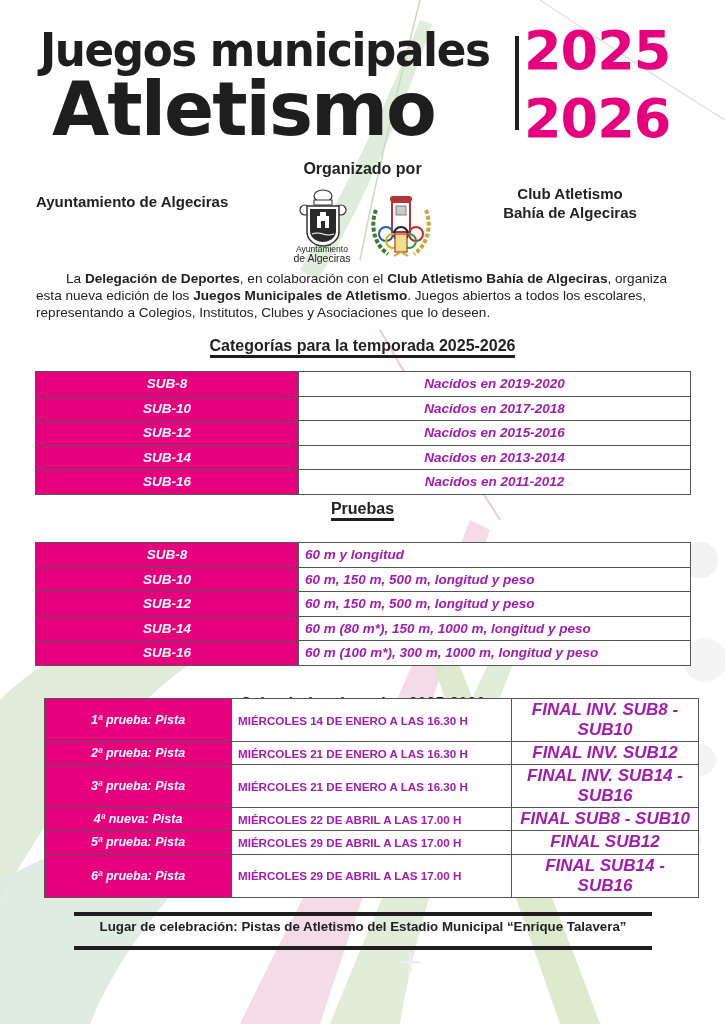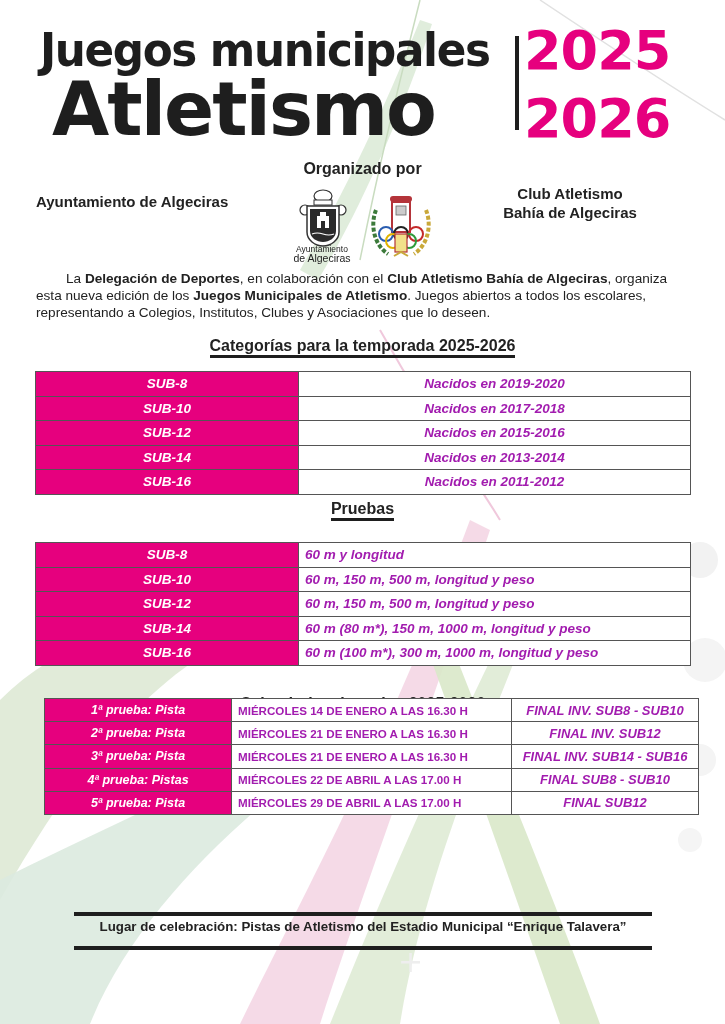--- a/index.html
+++ b/index.html
@@ -40,21 +40,21 @@
   .tcat td.white { text-align:center; }
 
   .tpru { left:35px; top:542px; width:656px; }
   .tpru td.mag { width:263px; }
   .tpru td.white { text-align:left; }
 
   .tcal { left:44px; top:698px; width:655px; }
   .tcal td { height:23.2px; font-size:12.5px; }
   .tcal td.mag { width:187px; }
   .tcal td.date { font-style:normal; text-align:left; font-size:11.6px; width:280px; }
-  .tcal td.final { text-align:center; font-size:13px; }
+  .tcal td.final { text-align:center; font-size:17px; }
 
   .venue { left:74px; top:912px; width:578px; border-top:4px solid #1e1e1e; border-bottom:4px solid #1e1e1e; padding:3px 0 12px 0; text-align:center; font-size:13.3px; font-weight:bold; color:#222; white-space:nowrap; }
 </style>
 </head>
 <body>
 
 <svg class="bg" viewBox="0 0 725 1024" xmlns="http://www.w3.org/2000/svg">
   <path d="M0 700 C 60 640, 140 620, 200 600 L 230 640 C 150 680, 80 760, 0 900 Z" fill="#d9e6cf" opacity="0.8"></path>
   <path d="M0 880 C 120 820, 260 760, 360 700 L 370 720 C 260 800, 140 900, 90 1024 L 0 1024 Z" fill="#dbeadf" opacity="0.9"></path>
   <path d="M240 1024 C 300 900, 380 760, 470 520 L 490 530 C 420 740, 360 900, 320 1024 Z" fill="#f3d3e3" opacity="0.85"></path>
@@ -190,25 +190,30 @@
         <td class="mag">2ª prueba: Pista</td>
         <td class="white date">MIÉRCOLES 21 DE ENERO A LAS 16.30 H</td>
         <td class="white final">FINAL INV. SUB12</td>
       </tr>
     <tr>
         <td class="mag">3ª prueba: Pista</td>
         <td class="white date">MIÉRCOLES 21 DE ENERO A LAS 16.30 H</td>
         <td class="white final">FINAL INV. SUB14 - SUB16</td>
       </tr>
     <tr>
-        <td class="mag">4ª prueba: Pistas</td>
+        <td class="mag">4ª nueva: Pista</td>
         <td class="white date">MIÉRCOLES 22 DE ABRIL A LAS 17.00 H</td>
         <td class="white final">FINAL SUB8 - SUB10</td>
       </tr>
     <tr>
         <td class="mag">5ª prueba: Pista</td>
         <td class="white date">MIÉRCOLES 29 DE ABRIL A LAS 17.00 H</td>
         <td class="white final">FINAL SUB12</td>
       </tr>
+    <tr>
+        <td class="mag">6ª prueba: Pista</td>
+        <td class="white date">MIÉRCOLES 29 DE ABRIL A LAS 17.00 H</td>
+        <td class="white final">FINAL SUB14 - SUB16</td>
+      </tr>
   </tbody>
 </table>
 
 <div class="layer venue">Lugar de celebración: Pistas de Atletismo del Estadio Municipal “Enrique Talavera”</div>
 
 </body></html>

